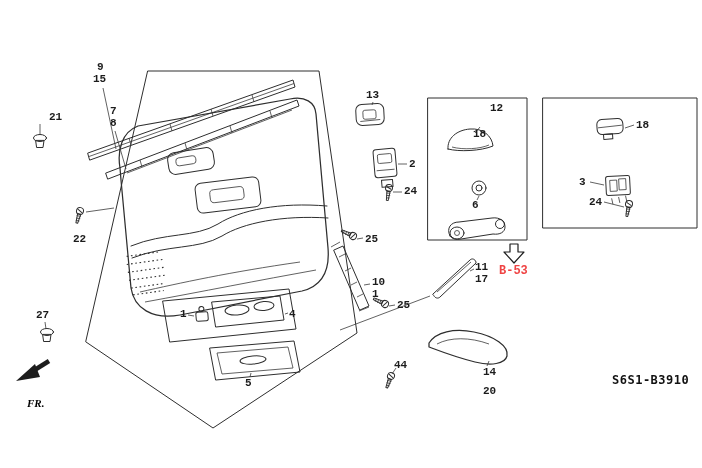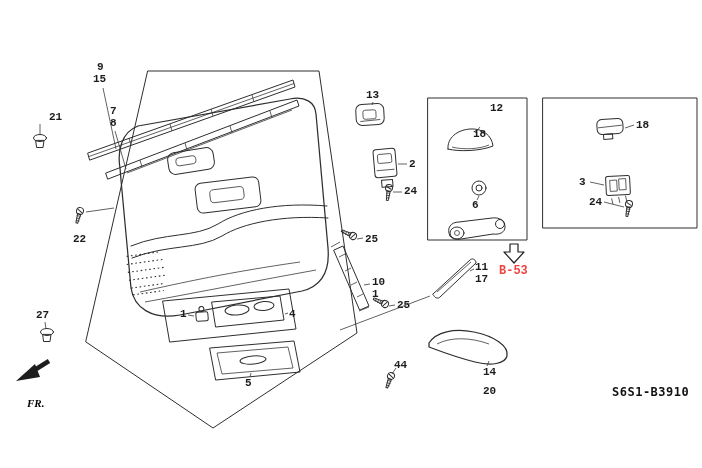--- a/index.html
+++ b/index.html
@@ -229,15 +229,15 @@
 <div class="callout" style="left:397px;top:300px">25</div>
 <div class="callout" style="left:180px;top:309px">1</div>
 <div class="callout" style="left:289px;top:309px">4</div>
 <div class="callout" style="left:245px;top:378px">5</div>
 <div class="callout" style="left:394px;top:360px">44</div>
 <div class="callout" style="left:483px;top:367px">14</div>
 <div class="callout" style="left:483px;top:386px">20</div>
 
 <div class="ref" style="left:499px;top:265px">B-53</div>
 <div class="fr" style="left:27px;top:354px">FR.</div>
-<div class="code" style="left:612px;top:386px">S6S1-B3910</div>
+<div class="code" style="left:612px;top:374px">S6S1-B3910</div>
 
 </div>
 
 </body></html>

